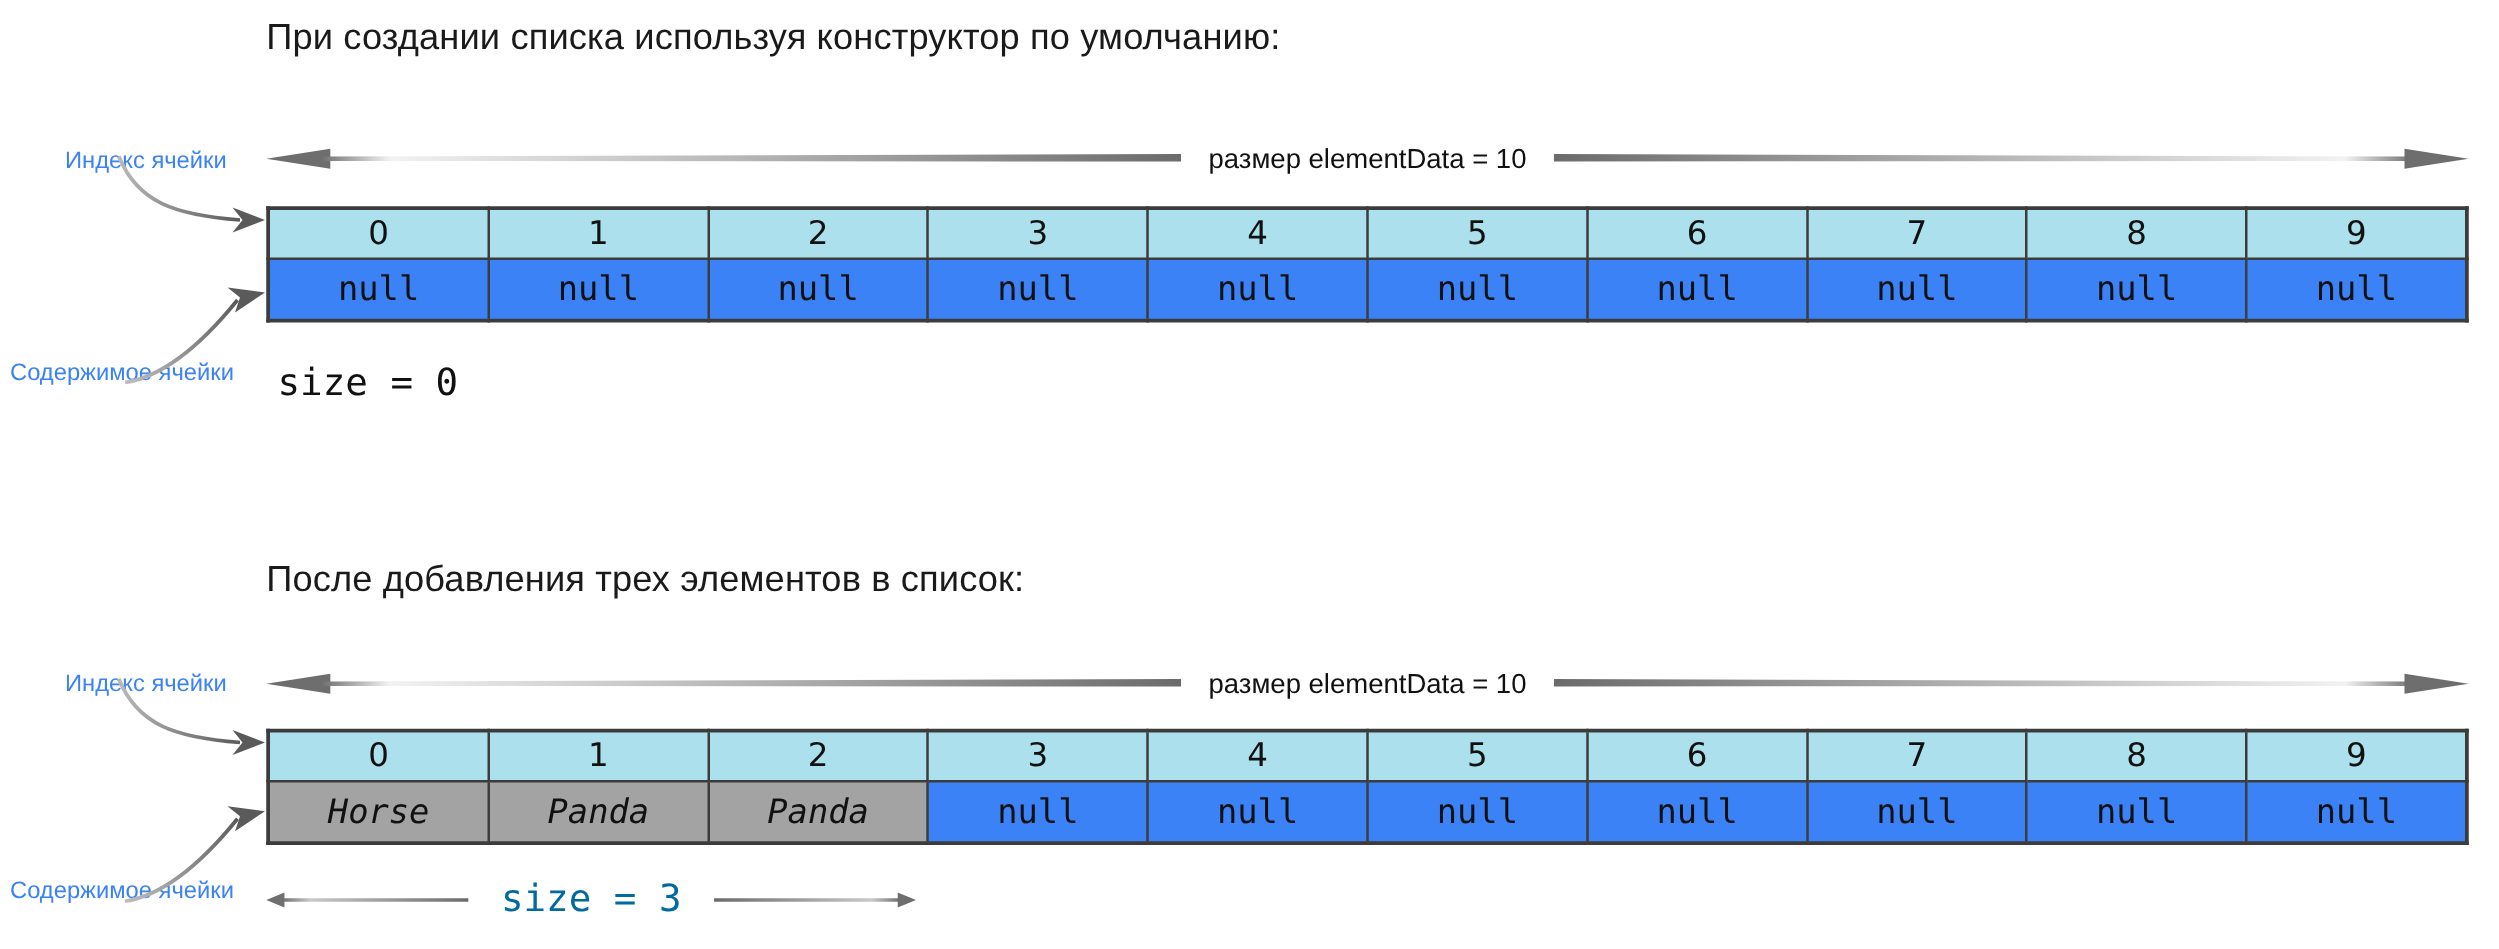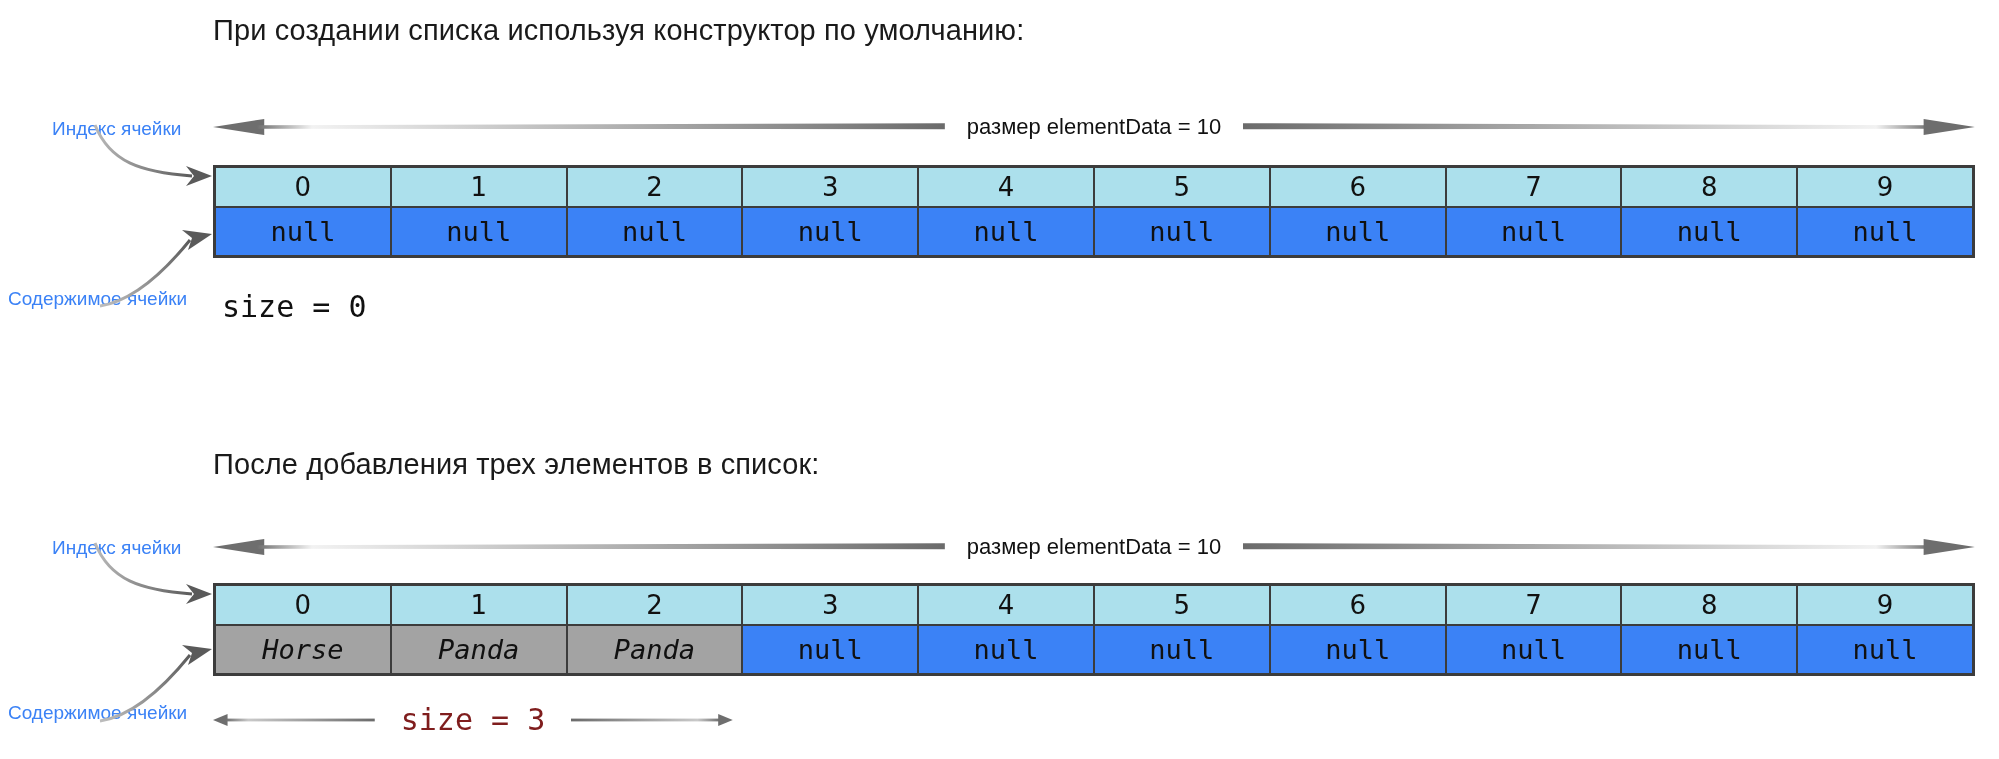--- a/index.html
+++ b/index.html
@@ -147,21 +147,21 @@
   #size-row-2 .mini-arrow-left,
   #size-row-2 .mini-arrow-right {
     flex: 1 1 auto;
     height: 18px;
     position: relative;
   }
   #size-row-2 .size-text {
     flex: 0 0 auto;
     font-family: "DejaVu Sans Mono", monospace;
     font-size: 30px;
-    color: #7f1d1d;
+    color: #0369a1;
     white-space: nowrap;
     padding: 0 26px;
     line-height: 1;
   }
   svg { display: block; }
 </style>
 </head>
 <body>
 
 <div class="stage">

